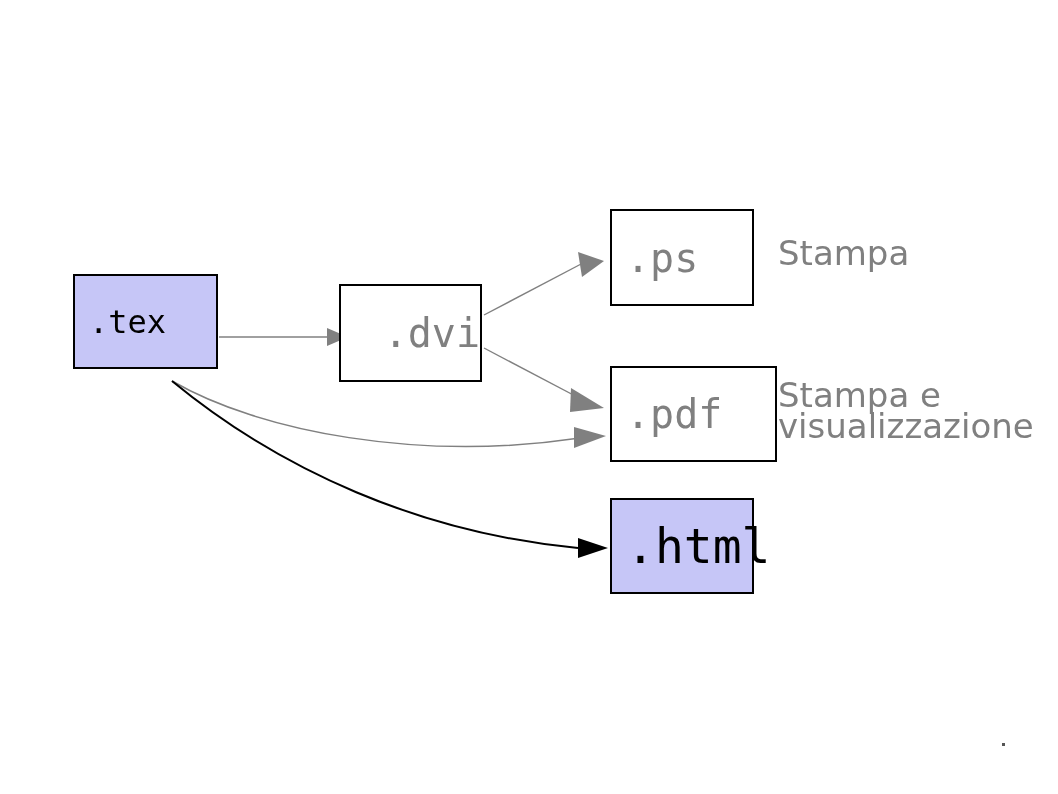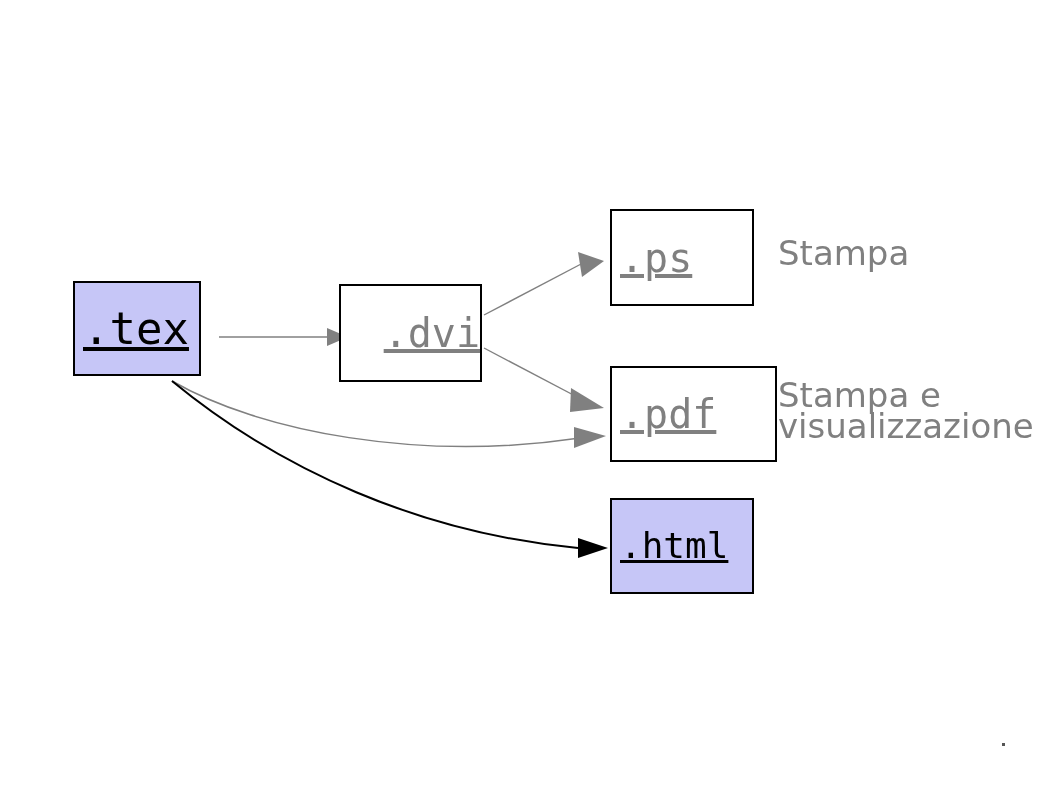--- a/index.html
+++ b/index.html
@@ -34,22 +34,21 @@
     align-items: center;
     justify-content: flex-start;
     border: 2px solid #000000;
     font-family: "DejaVu Sans Mono", "Liberation Mono", monospace;
     letter-spacing: 0px;
     white-space: nowrap;
   }
   .node .node-text {
     display: block;
     line-height: 1;
-    padding-left: 8px;
-    text-decoration: underline;
+    padding-left: 14px;
   }
   .node.filled {
     background: #c6c6f7;
     color: #000000;
   }
   .node.plain {
     background: #ffffff;
     color: #808080;
   }
   .side-label {
@@ -93,37 +92,37 @@
       <path d="M 172,381 C 260,432 420,462 580,438" fill="none" stroke="#808080" stroke-width="1.5"></path>
       <polygon points="574,427 606,436 574,448" fill="#808080"></polygon>
     </g>
 
     <g>
       <path d="M 172,381 C 280,470 420,533 578,548" fill="none" stroke="#000000" stroke-width="2"></path>
       <polygon points="578,538 608,548 578,558" fill="#000000"></polygon>
     </g>
   </svg>
 
-  <div class="node filled" style="left:73px; top:281px; width:128px; height:95px; font-size:44px;">
+  <div class="node filled" style="left:73px; top:274px; width:145px; height:95px; font-size:32px;">
     <span class="node-text">.tex</span>
   </div>
 
   <div class="node plain" style="left:339px; top:284px; width:143px; height:98px; font-size:40px;justify-content:flex-end;">
     <span class="node-text">.dvi</span>
   </div>
 
   <div class="node plain" style="left:610px; top:209px; width:144px; height:97px; font-size:40px;">
     <span class="node-text">.ps</span>
   </div>
 
   <div class="node plain" style="left:610px; top:366px; width:167px; height:96px; font-size:40px;">
     <span class="node-text">.pdf</span>
   </div>
 
-  <div class="node filled" style="left:610px; top:498px; width:144px; height:96px; font-size:36px;">
+  <div class="node filled" style="left:610px; top:498px; width:144px; height:96px; font-size:48px;">
     <span class="node-text">.html</span>
   </div>
 
   <div class="side-label" style="left:778px; top:238px;">Stampa</div>
 
   <div class="side-label" style="left:778px; top:380px;">Stampa e
 visualizzazione</div>
 
   <div class="speck" style="left:1002px; top:743px;"></div>
 

